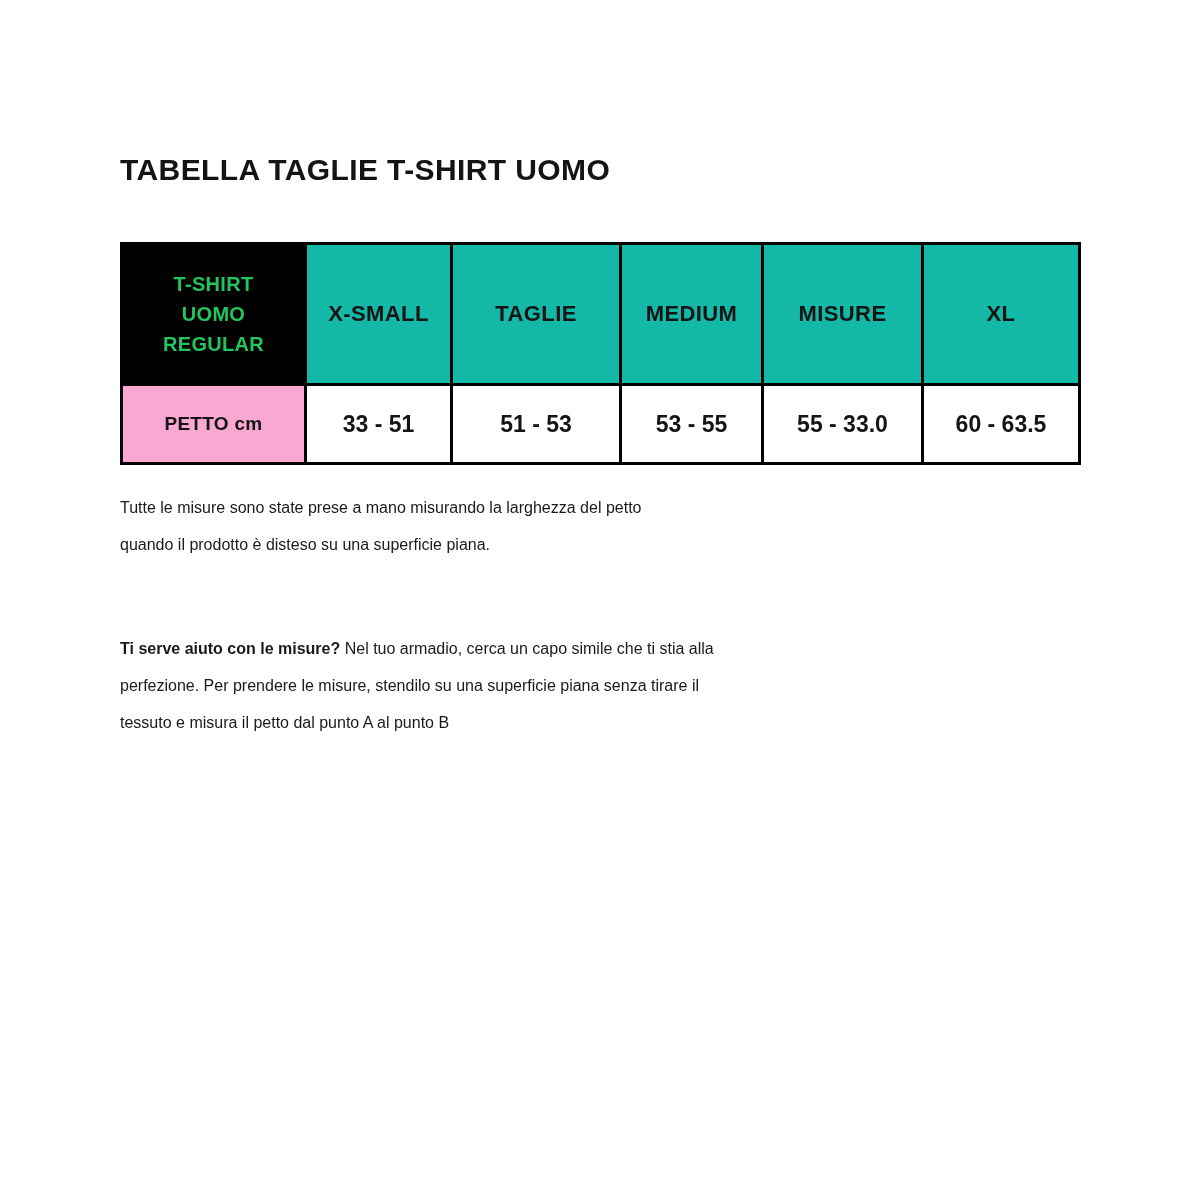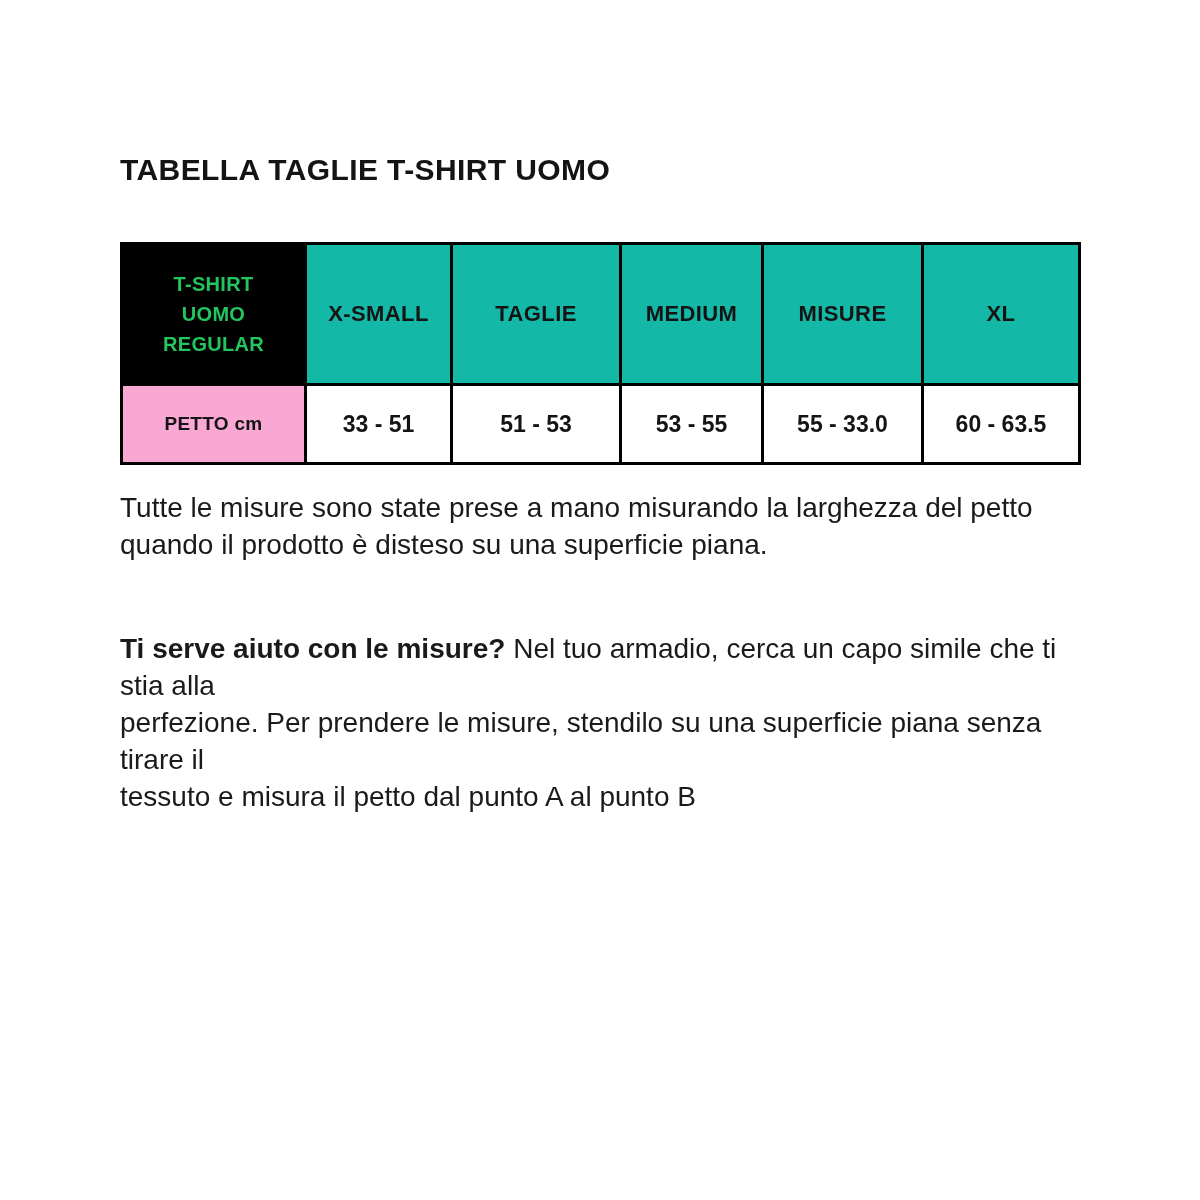--- a/index.html
+++ b/index.html
@@ -71,21 +71,21 @@
 
   .section-heading {
     margin-top: 193px;
     font-size: 30px;
     font-weight: 700;
     line-height: 36px;
     letter-spacing: 0.4px;
     color: #141414;
   }
   .para {
-    font-size: 28px;
+    font-size: 16px;
     line-height: 37px;
     color: #1a1a1a;
     white-space: pre-wrap;
     width: 958px;
   }
   .intro-para { margin-top: 24px; }
   .help-para { margin-top: 67px; }
   .help-lead { font-weight: 700; text-align: center; }
 </style>
 </head>

